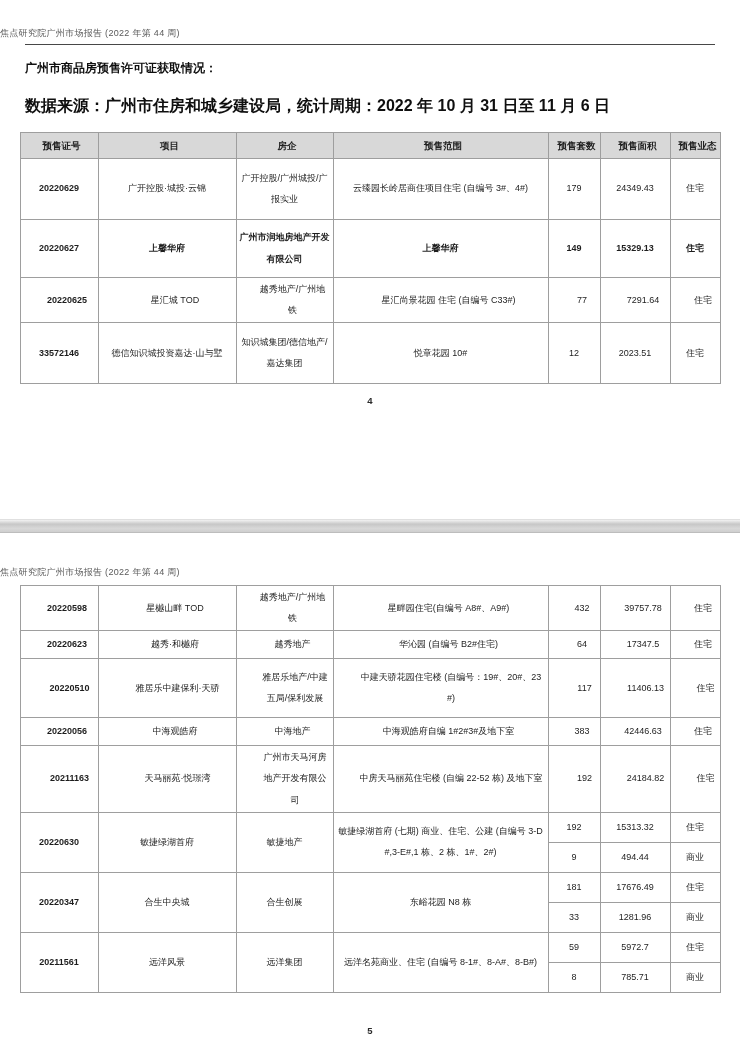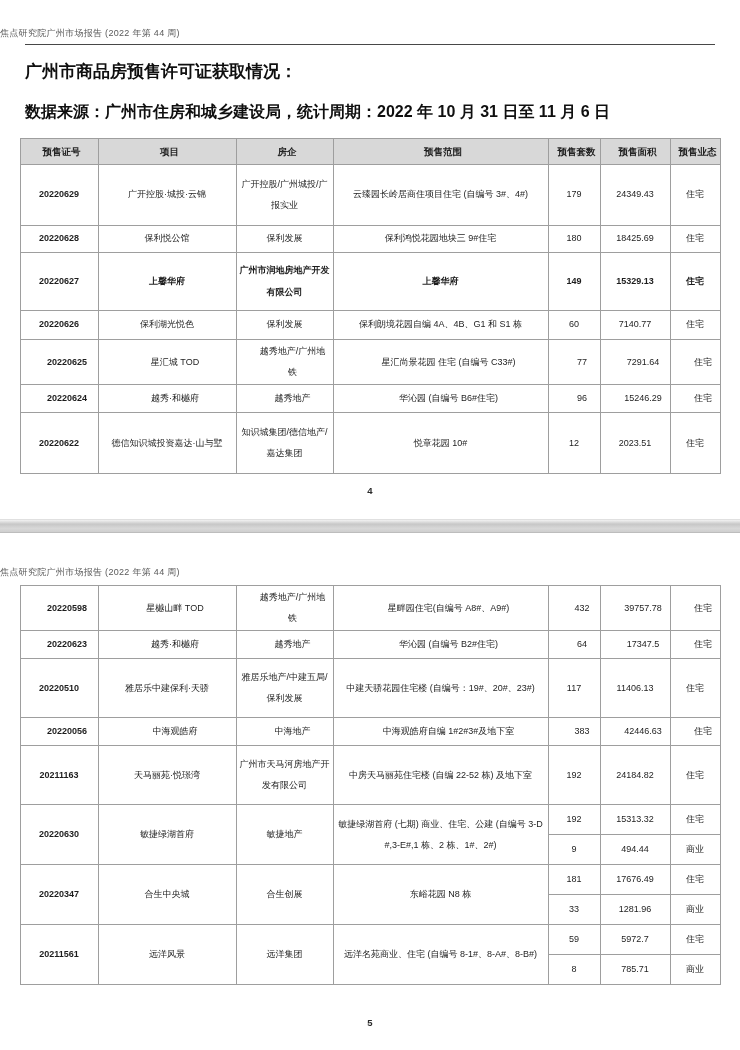--- a/index.html
+++ b/index.html
@@ -16,41 +16,41 @@
     background:linear-gradient(#f2f2f2 0%,#c7c7c7 35%,#d8d8d8 70%,#cfcfcf 100%);
     border-top:1px solid #e0e0e0;border-bottom:1px solid #bdbdbd;
   }
   .running-header{
     text-align:left;font-size:9px;color:#5a5a5a;letter-spacing:.3px;
   }
   .page1 .running-header{padding-top:27px;}
   .page2 .running-header{padding-top:33px;}
   .header-rule{border-bottom:1.5px solid #474747;margin:4px 25px 0 25px;}
   .doc-title{
-    margin:15px 0 0 25px;font-size:17px;font-weight:bold;color:#0f0f0f;
+    margin:15px 0 0 25px;font-size:12px;font-weight:bold;color:#0f0f0f;
   }
   .doc-source{
     margin:19px 0 0 25px;font-size:16px;font-weight:bold;color:#0f0f0f;
   }
   table.t{
     width:700px;margin:15px auto 0 auto;border-collapse:collapse;table-layout:fixed;
   }
   .page2 table.t{margin-top:6px;}
   table.t th,table.t td{
     border:1px solid #9e9e9e;text-align:center;vertical-align:middle;
     font-size:9px;padding:1px 3px;word-break:break-all;line-height:2.35;
   }
   table.t th{
     background:#d8d8d8;font-weight:bold;font-size:9.5px;color:#222;
     height:23px;line-height:1.4;padding-left:8px;
   }
   td.cid{font-weight:bold;font-size:9.5px;}
   tr.rh60>td{height:58px;}
   tr.rh57>td{height:55px;font-weight:bold;}
-  tr.rh58>td{height:56px;}
+  tr.rh58>td{height:56px;padding-left:24px;}
   tr.rh28>td{height:26px;}
   tr.rh27>td{height:25px;padding-left:19px;}
   tr.rh26>td{height:24px;}
   tr.rh29>td{height:27px;}
   .pagenum{
     text-align:center;font-size:9.5px;font-weight:bold;color:#2a2a2a;margin-top:11px;
   }
   .page2 .pagenum{margin-top:32px;}
 </style>
 </head>
@@ -86,67 +86,40 @@
     <tbody>
       <tr class="rh60">
         <td class="cid">20220629</td>
         <td>广开控股·城投·云锦</td>
         <td>广开控股/广州城投/广报实业</td>
         <td>云臻园长岭居商住项目住宅 (自编号 3#、4#)</td>
         <td>179</td>
         <td>24349.43</td>
         <td>住宅</td>
       </tr>
-      <tr class="rh26">
-        <td class="cid">20220628</td>
-        <td>保利悦公馆</td>
-        <td>保利发展</td>
-        <td>保利鸿悦花园地块三 9#住宅</td>
-        <td>180</td>
-        <td>18425.69</td>
-        <td>住宅</td>
-      </tr>
       <tr class="rh57">
         <td class="cid">20220627</td>
         <td>上馨华府</td>
         <td>广州市润地房地产开发有限公司</td>
         <td>上馨华府</td>
         <td>149</td>
         <td>15329.13</td>
         <td>住宅</td>
       </tr>
-      <tr class="rh28">
-        <td class="cid">20220626</td>
-        <td>保利湖光悦色</td>
-        <td>保利发展</td>
-        <td>保利朗境花园自编 4A、4B、G1 和 S1 栋</td>
-        <td>60</td>
-        <td>7140.77</td>
-        <td>住宅</td>
-      </tr>
       <tr class="rh27">
         <td class="cid">20220625</td>
         <td>星汇城 TOD</td>
         <td>越秀地产/广州地铁</td>
         <td>星汇尚景花园 住宅 (自编号 C33#)</td>
         <td>77</td>
         <td>7291.64</td>
         <td>住宅</td>
       </tr>
-      <tr class="rh27">
-        <td class="cid">20220624</td>
-        <td>越秀·和樾府</td>
-        <td>越秀地产</td>
-        <td>华沁园 (自编号 B6#住宅)</td>
-        <td>96</td>
-        <td>15246.29</td>
-        <td>住宅</td>
-      </tr>
       <tr class="rh60">
-        <td class="cid">20220622</td>
+        <td class="cid">33572146</td>
         <td>德信知识城投资嘉达·山与墅</td>
         <td>知识城集团/德信地产/嘉达集团</td>
         <td>悦章花园 10#</td>
         <td>12</td>
         <td>2023.51</td>
         <td>住宅</td>
       </tr>
     </tbody>
   </table>
   <div class="pagenum">4</div>

